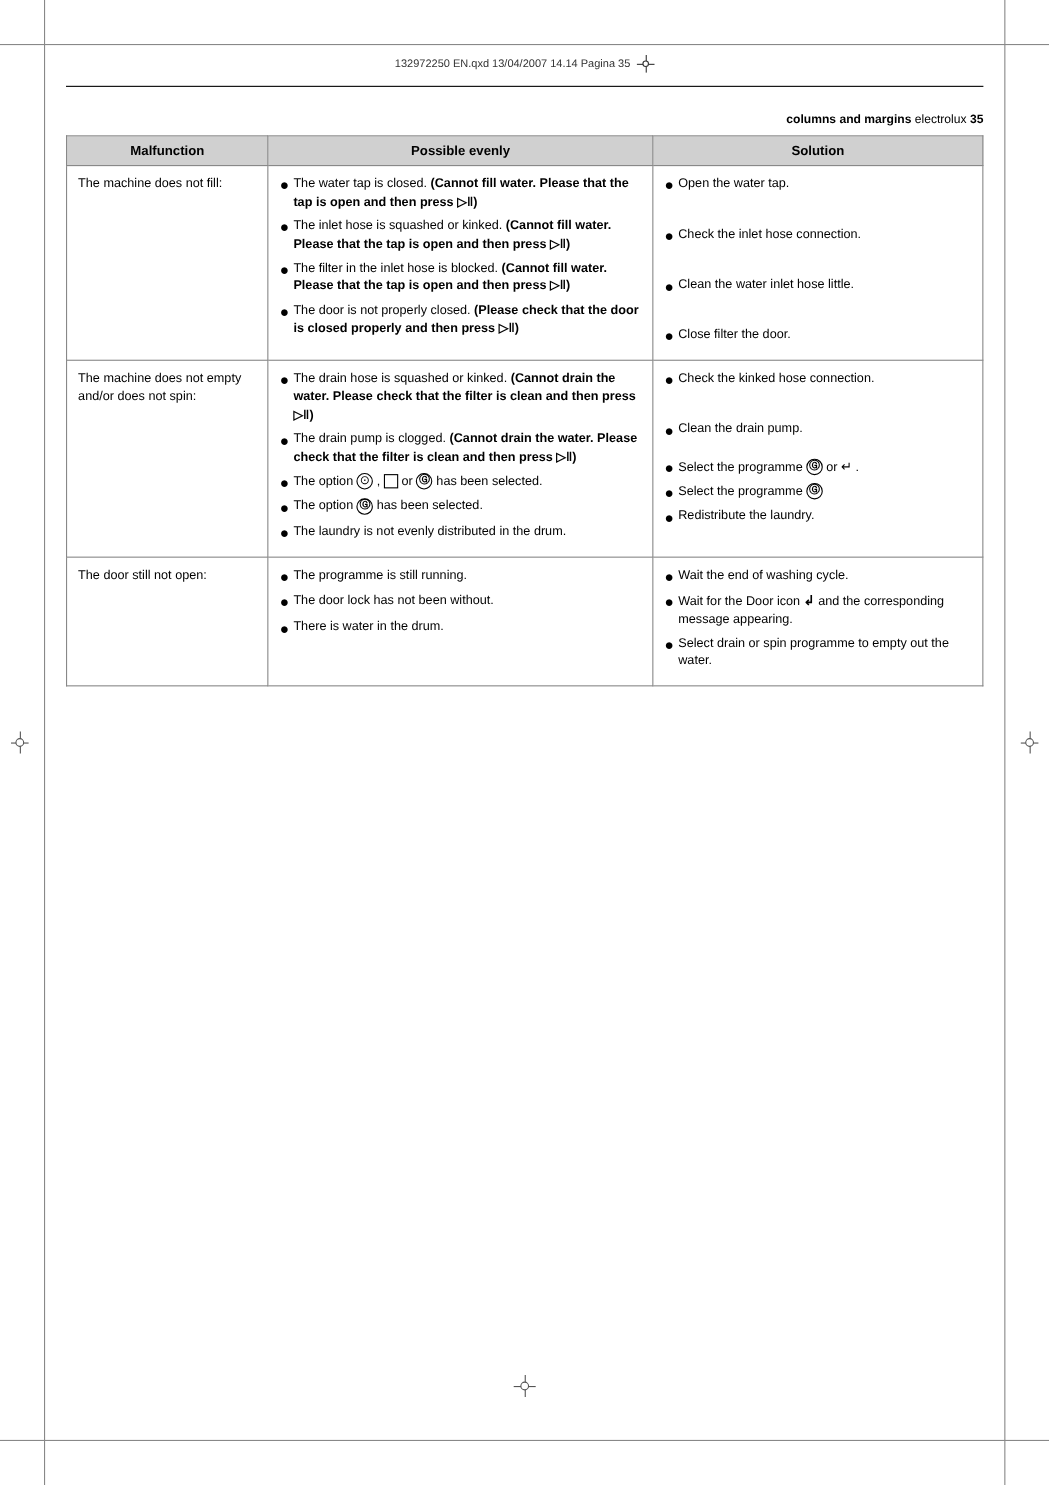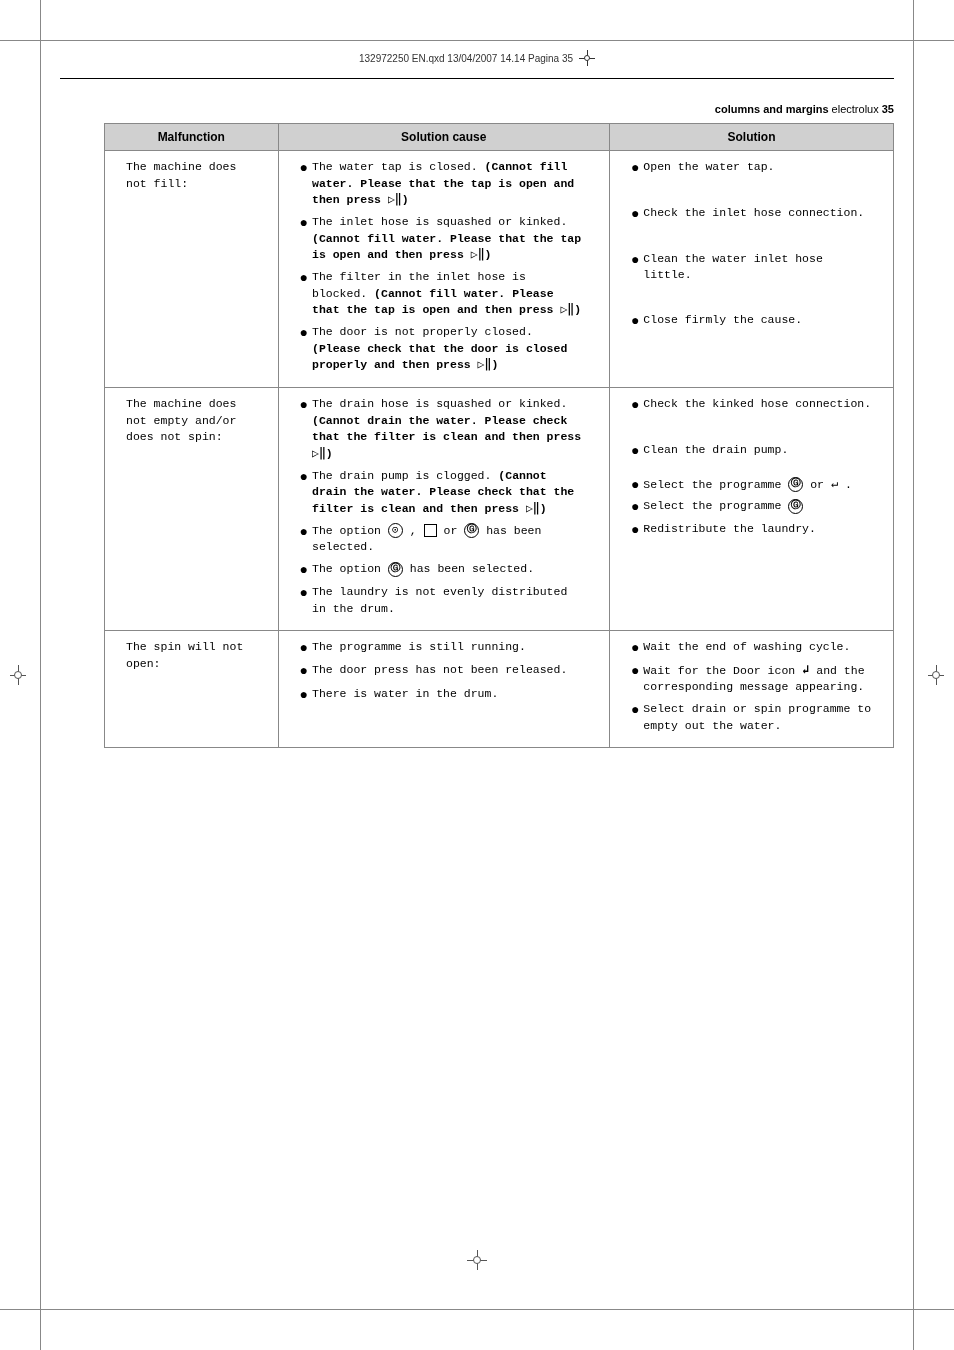--- a/index.html
+++ b/index.html
@@ -118,43 +118,41 @@
       font-size: 11px;
       color: #000;
     }
     .page-title-text strong {
       font-weight: bold;
     }
 
     
     .main-content {
       padding: 0 60px;
-      margin-left: 44px;
     }
 
     
     table {
       width: 100%;
       border-collapse: collapse;
       font-size: 11.5px;
     }
     th {
       background: #d0d0d0;
       border: 1px solid #888;
       padding: 6px 10px;
       font-weight: bold;
       text-align: center;
       font-size: 12px;
     }
     td {
       border: 1px solid #888;
-      padding: 8px 21px;
+      padding: 8px 10px;
       vertical-align: top;
       line-height: 1.45;
-      font-family: Liberation Mono, monospace;
     }
     td:first-child {
       width: 22%;
       font-size: 11.5px;
     }
     td:nth-child(2) {
       width: 42%;
     }
     td:nth-child(3) {
       width: 36%;
@@ -278,21 +276,21 @@
     <span>  </span>
     <strong>35</strong>
   </span>
 </div>
 
 <div class="main-content">
   <table>
     <thead>
       <tr>
         <th>Malfunction</th>
-        <th>Solution cause</th>
+        <th>Possible evenly</th>
         <th>Solution</th>
       </tr>
     </thead>
     <tbody>
 
       <tr>
         <td>
           <span>The machine does not fill:</span>
         </td>
         <td>
@@ -321,21 +319,21 @@
           <div class="bullet-item" style="margin-top:28px;">
             <span class="bullet">●</span>
             <span class="bullet-text">Check the inlet hose connection.</span>
           </div>
           <div class="bullet-item" style="margin-top:28px;">
             <span class="bullet">●</span>
             <span class="bullet-text">Clean the water inlet hose little.</span>
           </div>
           <div class="bullet-item" style="margin-top:28px;">
             <span class="bullet">●</span>
-            <span class="bullet-text">Close firmly the cause.</span>
+            <span class="bullet-text">Close filter the door.</span>
           </div>
         </td>
       </tr>
 
       <tr>
         <td>
           <span>The machine does not empty and/or does not spin:</span>
         </td>
         <td>
           <div class="bullet-item">
@@ -392,30 +390,30 @@
           </div>
           <div class="bullet-item">
             <span class="bullet">●</span>
             <span class="bullet-text">Redistribute the laundry.</span>
           </div>
         </td>
       </tr>
 
       <tr>
         <td>
-          <span>The spin will not open:</span>
+          <span>The door still not open:</span>
         </td>
         <td>
           <div class="bullet-item">
             <span class="bullet">●</span>
             <span class="bullet-text">The programme is still running.</span>
           </div>
           <div class="bullet-item">
             <span class="bullet">●</span>
-            <span class="bullet-text">The door press has not been released.</span>
+            <span class="bullet-text">The door lock has not been without.</span>
           </div>
           <div class="bullet-item" style="margin-top:6px;">
             <span class="bullet">●</span>
             <span class="bullet-text">There is water in the drum.</span>
           </div>
         </td>
         <td>
           <div class="bullet-item">
             <span class="bullet">●</span>
             <span class="bullet-text">Wait the end of washing cycle.</span>

